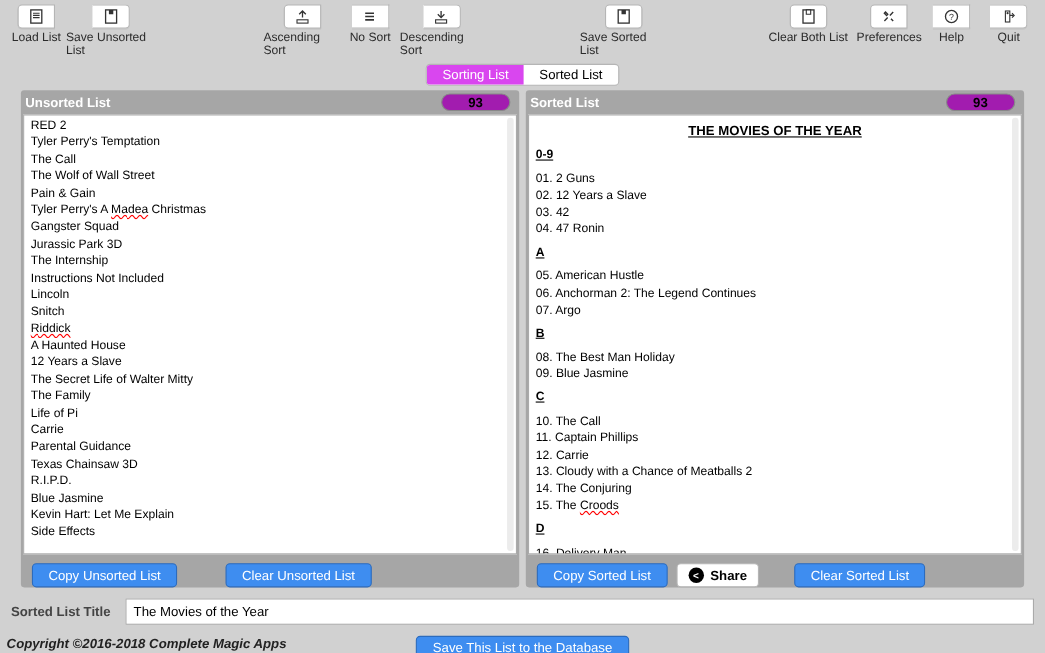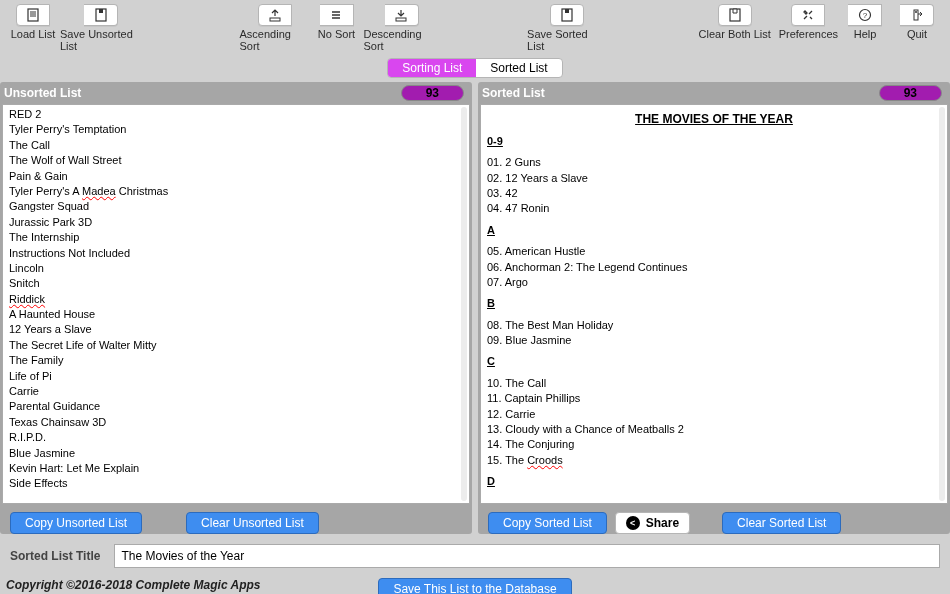--- a/index.html
+++ b/index.html
@@ -191,21 +191,21 @@
       bottom: 2px;
       left: 6px;
       font-size: 12px;
       font-style: italic;
       font-weight: bold;
       color: #222;
     }
 
     .btn-row-left { justify-content: flex-start; gap: 44px; }
     .btn-row-right { justify-content: flex-start; gap: 8px; }
-    .lists-wrap{padding:0 0;}
+    .lists-wrap{padding:0 19px;}
   </style>
 </head>
 <body>
 
 <div class="toolbar">
   <div class="tb-group">
     <div class="tb-item">
       <div class="tb-btn">
           <svg width="14" height="14" viewBox="0 0 14 14">
             <rect x="2" y="1" width="10" height="12" fill="none" stroke="#333" stroke-width="1.2"></rect>
@@ -388,20 +388,21 @@
         <div class="section-head">C</div>
         <div style="height: 4px;">&nbsp;</div>
         <div>10. The Call</div>
         <div>11. Captain Phillips</div>
         <div>12. Carrie</div>
         <div>13. Cloudy with a Chance of Meatballs 2</div>
         <div>14. The Conjuring</div>
         <div>15. The <span class="wavy">Croods</span></div>
         <div class="section-head">D</div>
         <div style="height: 4px;">&nbsp;</div>
+        <div>16. Delivery Man</div>
       </div>
     <div class="btn-row btn-row-right">
       <button class="btn-blue">Copy Sorted List</button>
       <div class="btn-white">
         <span class="share-circle">&lt;</span>
         <span>Share</span>
       </div>
       <div style="width:16px"></div>
       <button class="btn-blue">Clear Sorted List</button>
     </div>

